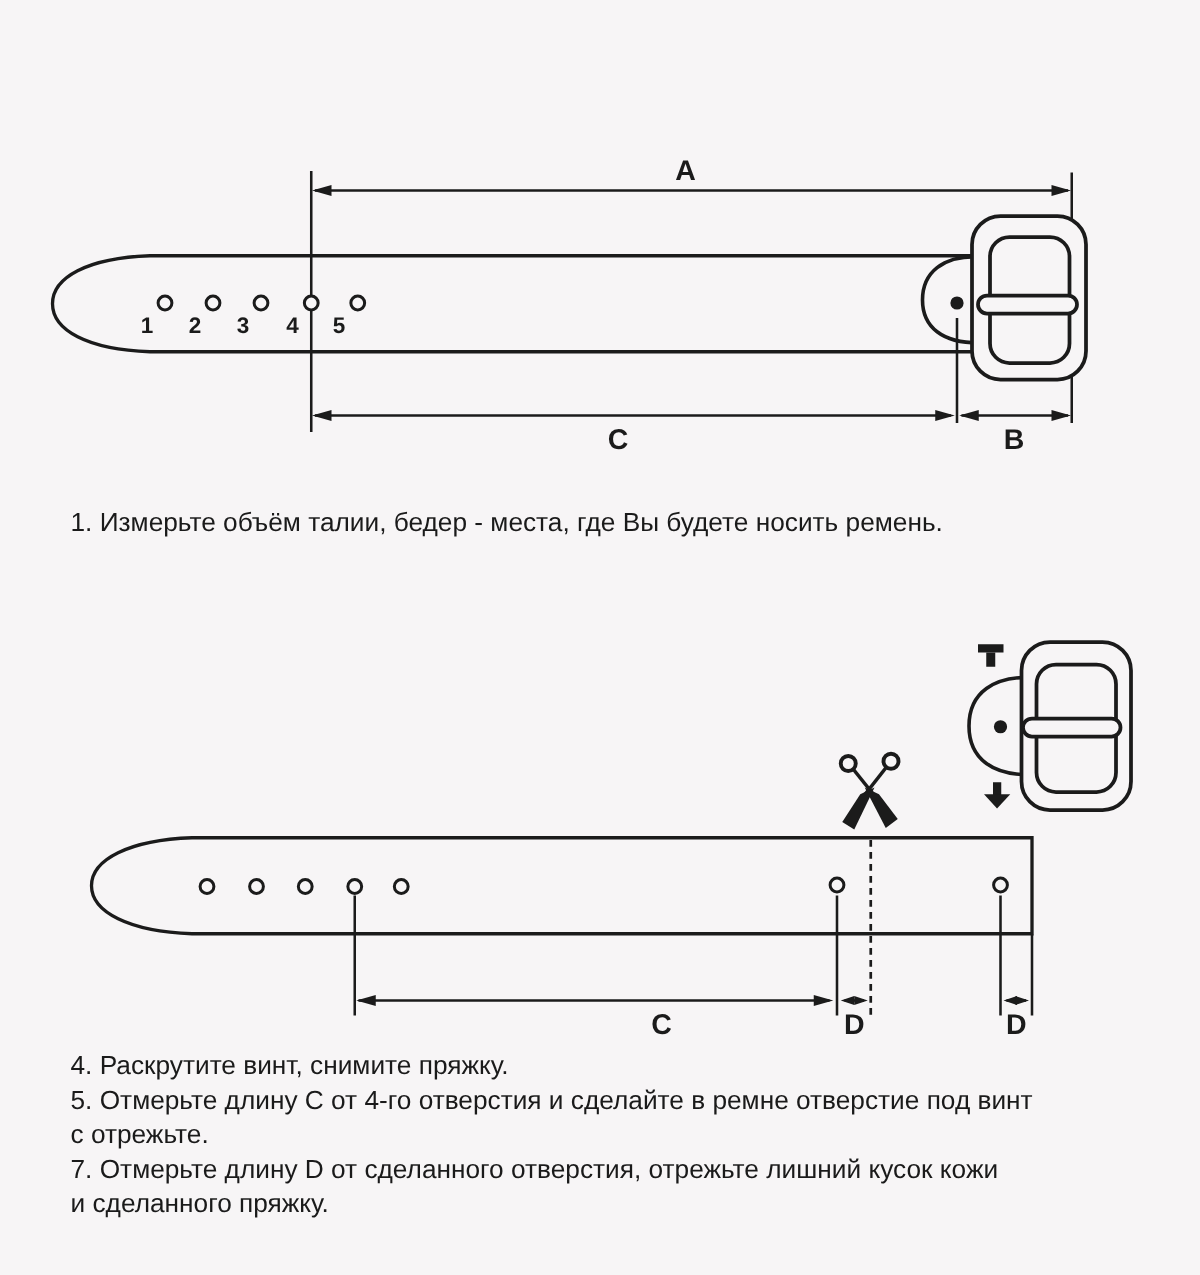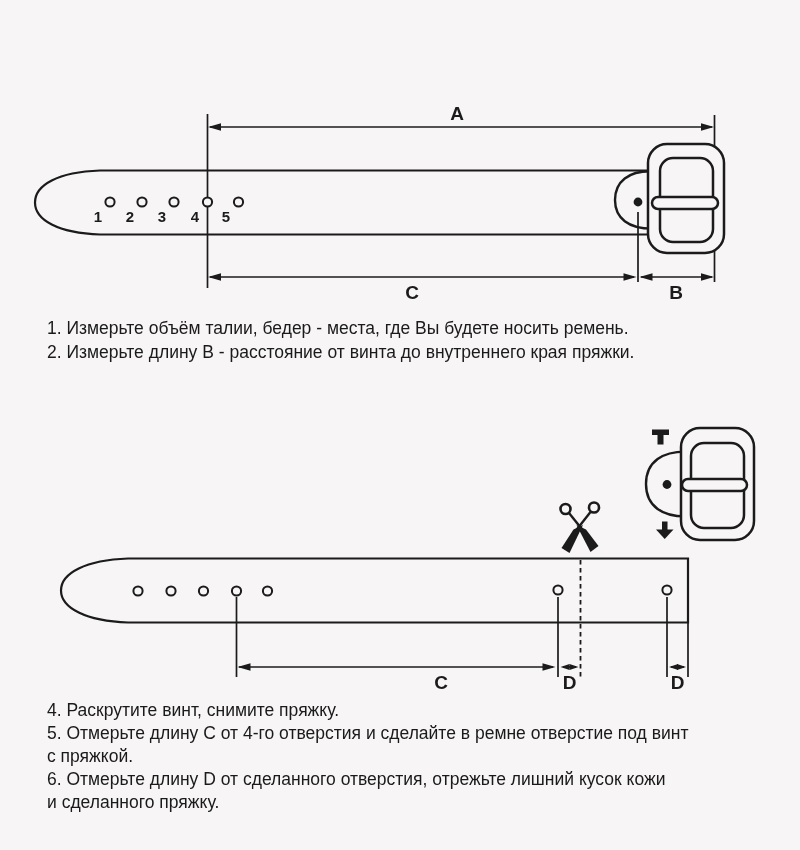--- a/index.html
+++ b/index.html
@@ -12,21 +12,21 @@
     overflow:hidden;
   }
   .diagram-svg{position:absolute;left:0;top:0;}
   .txt-block{
     position:absolute;
     left:47px;
     white-space:nowrap;
     font-size:17.5px;
     color:#1a1a1a;
   }
-  #block-top{top:316px;line-height:24px;}
+  #block-top{top:336px;line-height:24px;}
   #block-bottom{top:699px;line-height:23px;}
   .dim-label{
     font-family:"Liberation Sans", sans-serif;
     font-size:19px;
     font-weight:700;
     fill:#1b1b1b;
   }
   .hole-num{
     font-family:"Liberation Sans", sans-serif;
     font-size:15px;
@@ -168,24 +168,23 @@
         <line x1="671" y1="667" x2="684" y2="667" stroke="#1b1b1b" stroke-width="1.7"></line>
         <polygon points="669,667 678,664 678,670" fill="#1b1b1b"></polygon>
         <polygon points="686,667 677,664 677,670" fill="#1b1b1b"></polygon>
         <text class="dim-label" x="677.5" y="689" text-anchor="middle">D</text>
       </g>
     </g>
   </svg>
 
   <div class="txt-block" id="block-top">
     <div>1. Измерьте объём талии, бедер - места, где Вы будете носить ремень.</div>
-    <div>2. Измерьте длину В - расстояние от винта до внутреннего края пряжки.</div>
   </div>
 
   <div class="txt-block" id="block-bottom">
     <div>4. Раскрутите винт, снимите пряжку.</div>
     <div>5. Отмерьте длину С от 4-го отверстия и сделайте в ремне отверстие под винт</div>
-    <div>с пряжкой.</div>
-    <div>6. Отмерьте длину D от сделанного отверстия, отрежьте лишний кусок кожи</div>
+    <div>с отрежьте.</div>
+    <div>7. Отмерьте длину D от сделанного отверстия, отрежьте лишний кусок кожи</div>
     <div>и сделанного пряжку.</div>
   </div>
 
 </div>
 
 </body></html>

